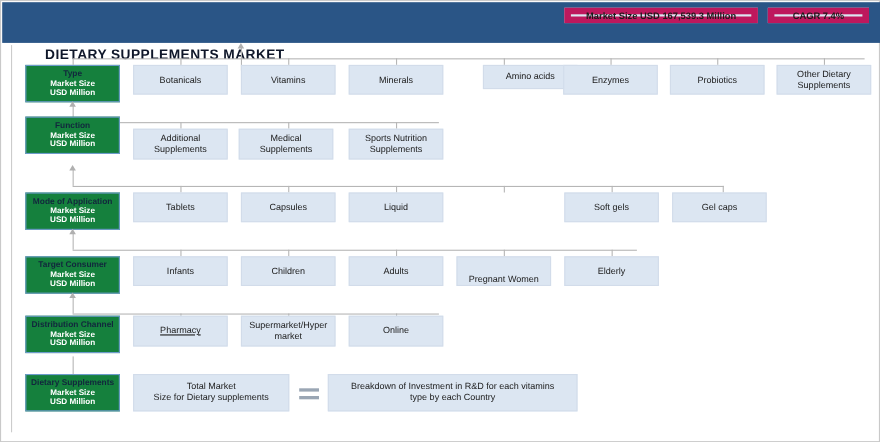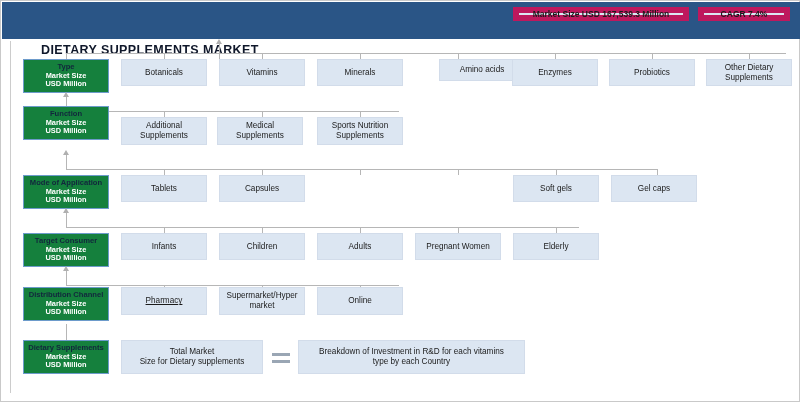--- a/index.html
+++ b/index.html
@@ -195,20 +195,23 @@
     <div class="cat-title">Mode of Application</div>
     <div class="cat-sub">Market Size</div>
     <div class="cat-sub">USD Million</div>
   </div>
   <div class="box leaf" style="left:120px;top:174px;width:86px;height:27px;">
     <span>Tablets</span>
   </div>
   <div class="box leaf" style="left:218px;top:174px;width:86px;height:27px;">
     <span>Capsules</span>
   </div>
+  <div class="box leaf" style="left:316px;top:174px;width:86px;height:27px;">
+    <span>Liquid</span>
+  </div>
   <div class="box leaf" style="left:512px;top:174px;width:86px;height:27px;">
     <span>Soft gels</span>
   </div>
   <div class="box leaf" style="left:610px;top:174px;width:86px;height:27px;">
     <span>Gel caps</span>
   </div>
 
   <div class="vline" style="left:65px;top:211px;height:15px;"></div>
   <div class="arrow-up" style="left:61.5px;top:207px;"></div>
   <div class="hline" style="left:65px;top:226px;width:513px;"></div>
@@ -225,21 +228,21 @@
   </div>
   <div class="box leaf" style="left:120px;top:232px;width:86px;height:27px;">
     <span>Infants</span>
   </div>
   <div class="box leaf" style="left:218px;top:232px;width:86px;height:27px;">
     <span>Children</span>
   </div>
   <div class="box leaf" style="left:316px;top:232px;width:86px;height:27px;">
     <span>Adults</span>
   </div>
-  <div class="box leaf" style="left:414px;top:232px;width:86px;height:27px;">
+  <div class="box leaf" style="left:414px;top:232px;width:86px;height:27px;justify-content:flex-end;">
     <span>Pregnant Women</span>
   </div>
   <div class="box leaf" style="left:512px;top:232px;width:86px;height:27px;">
     <span>Elderly</span>
   </div>
 
   <div class="vline" style="left:65px;top:269px;height:15px;"></div>
   <div class="arrow-up" style="left:61.5px;top:265px;"></div>
   <div class="hline" style="left:65px;top:284px;width:333px;"></div>
   <div class="vline" style="left:163px;top:284px;height:6px;"></div>

